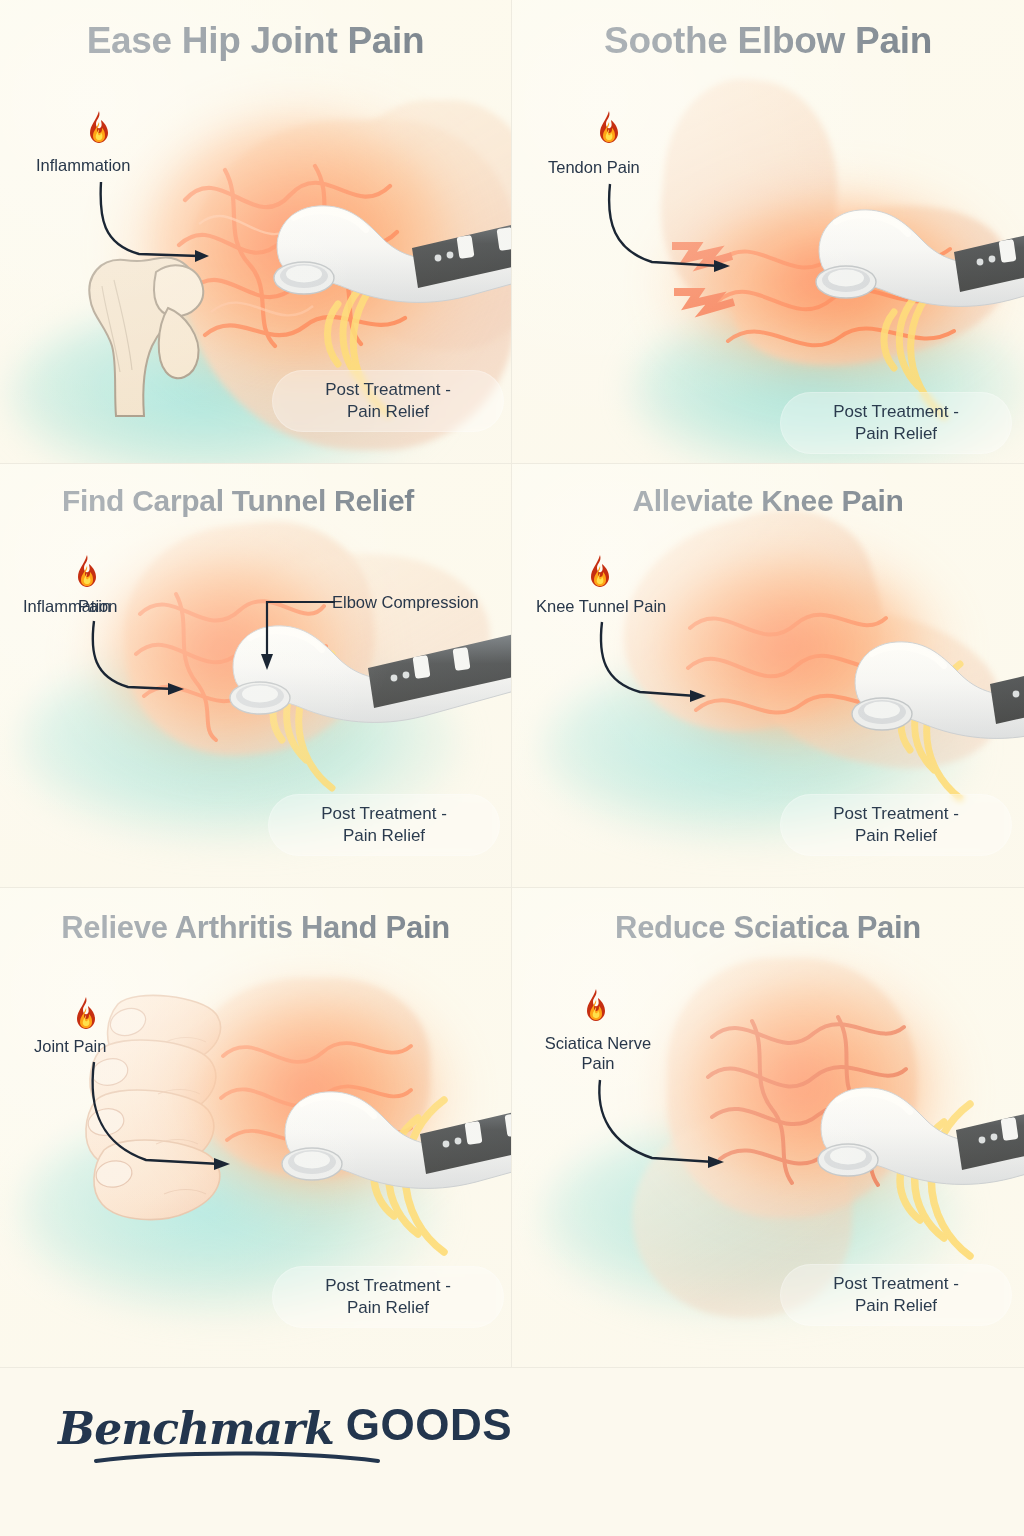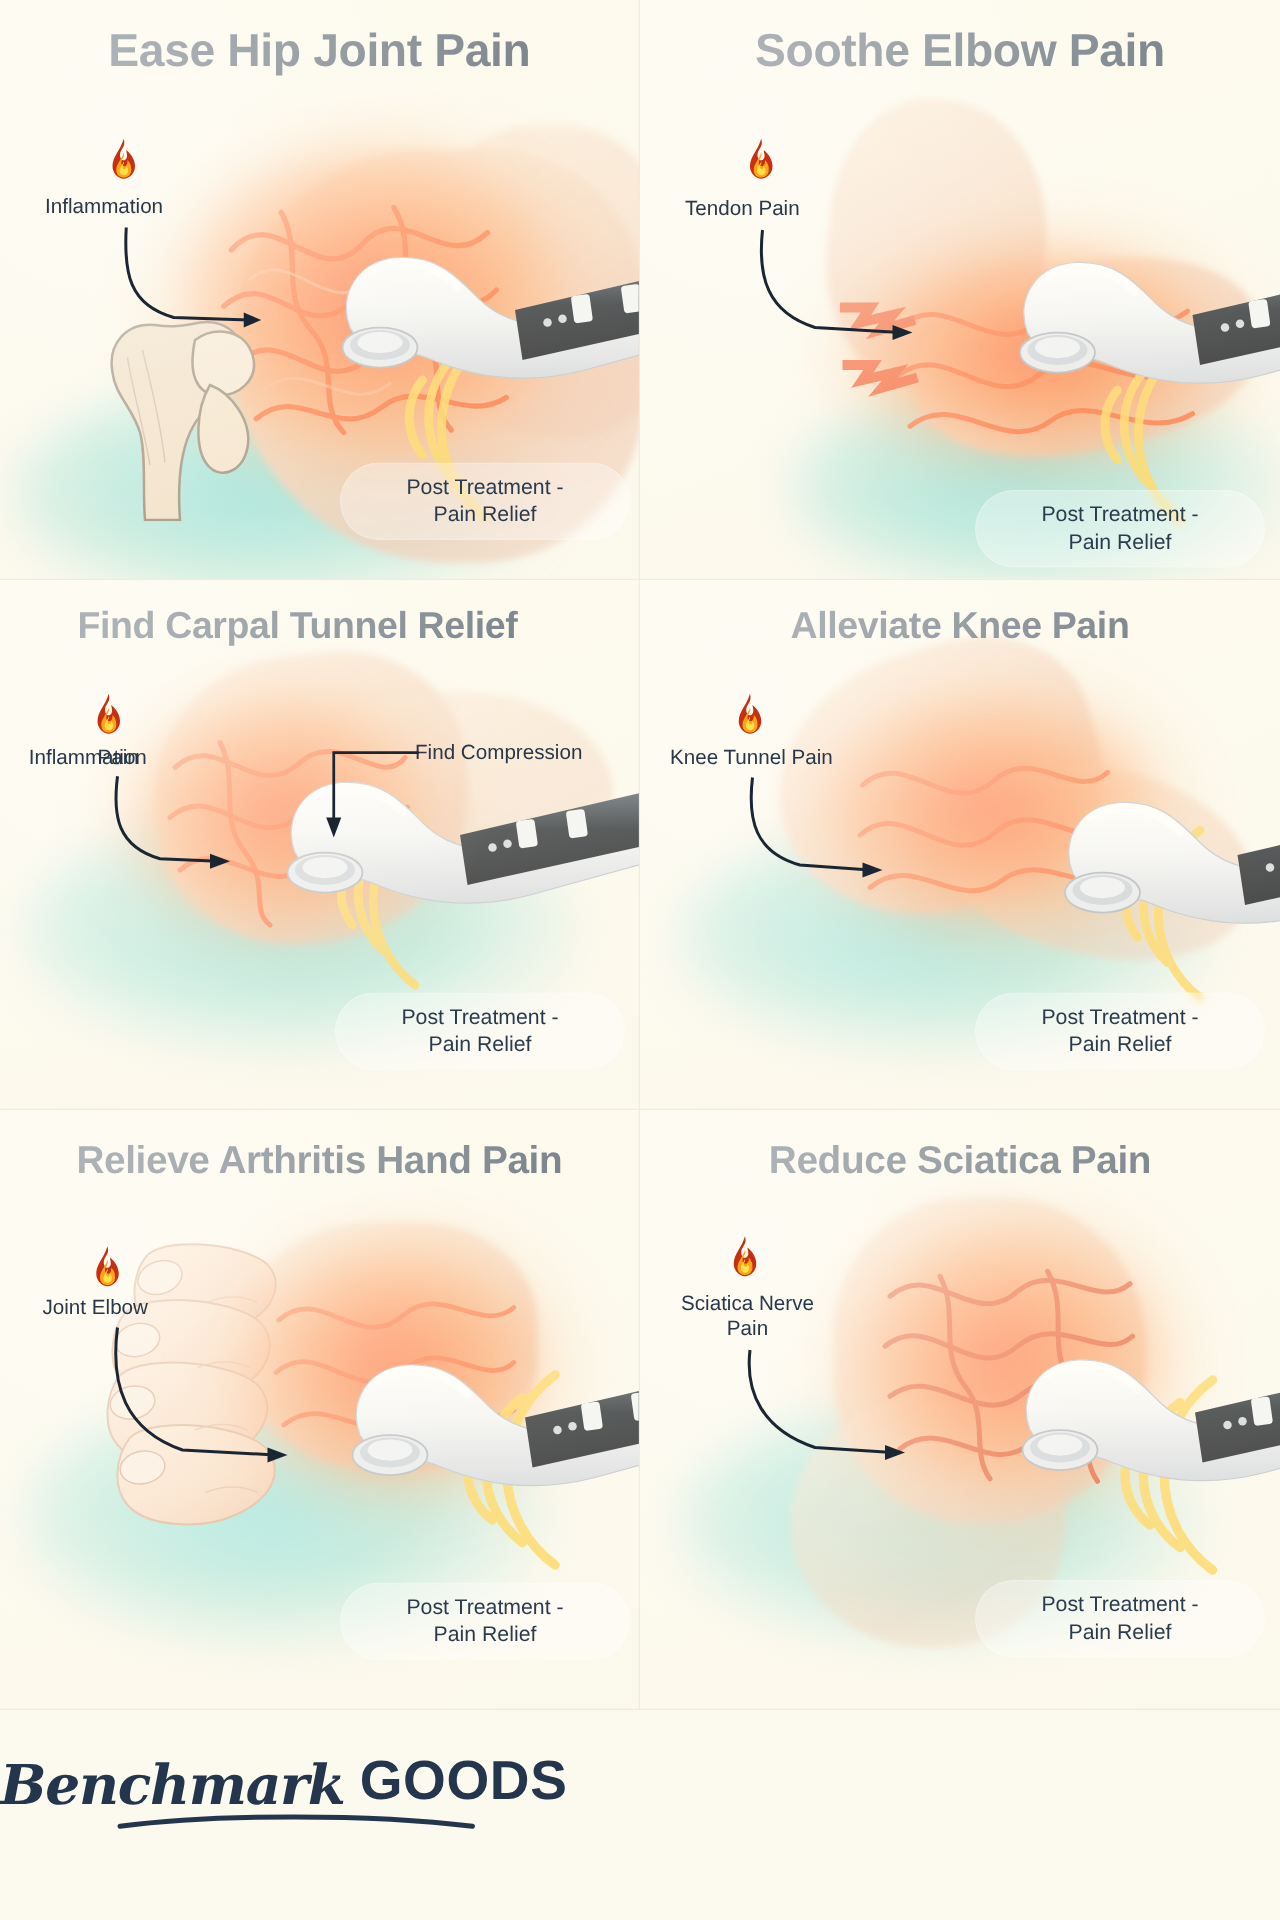--- a/index.html
+++ b/index.html
@@ -186,21 +186,21 @@
   }
 
   .logo-left {
     position: absolute;
     top: 92px; left: 0; width: 512px;
     text-align: center;
   }
   .logo-right {
     position: absolute;
     top: 32px; left: 0; width: 512px;
-    text-align: left;
+    text-align: right;
   }
 
   .brand-script {
     font-family: "DejaVu Serif", serif;
     font-style: italic;
     font-weight: bold;
     color: #23364e;
     font-size: 48px;
     letter-spacing: -1px;
     display: inline-block;
@@ -491,21 +491,21 @@
 
       <div class="callout" style="left:23px; top:132px;">Inflammation</div>
       <div class="callout" style="left:78px; top:132px;">Pain</div>
       <div class="leader" style="left:88px; top:155px;">
         <svg width="110" height="85" viewBox="0 0 110 85">
           <path d="M6,2 C2,34 6,58 40,68 L86,70" fill="none" stroke="#1b2634" stroke-width="2.4"></path>
           <path d="M80,64 L96,70 L80,76 Z" fill="#1b2634"></path>
         </svg>
       </div>
 
-      <div class="callout" style="left:332px; top:128px;">Find Compression</div>
+      <div class="callout" style="left:332px; top:128px;">Elbow Compression</div>
       <div class="leader" style="left:255px; top:122px;">
         <svg width="84" height="92" viewBox="0 0 84 92">
           <path d="M80,16 L12,16 L12,74" fill="none" stroke="#1b2634" stroke-width="2.2"></path>
           <path d="M6,68 L12,84 L18,68 Z" fill="#1b2634"></path>
         </svg>
       </div>
 
       <div class="pill" style="left:268px; top:330px; width:232px; height:62px;">Post Treatment -
 Pain Relief</div>
     </div>
@@ -671,21 +671,21 @@
 
       <div class="p-title">Relieve Arthritis Hand Pain</div>
 
       <div class="flame" style="left:72px; top:1px; top:8px; margin-top:100px;">
         <svg viewBox="0 0 28 34">
             <path d="M14 1c2 7-3 8-3 13 0 3 2 5 4 4 3-2 1-6 1-8 5 4 7 9 7 13 0 6-5 10-9 10S5 29 5 23c0-8 6-12 9-22z" fill="#c62f11"></path>
             <path d="M14 12c1 4-2 5-2 8 0 2 1 3 3 3 2-1 2-3 2-5 3 3 3 6 3 8 0 4-3 6-6 6s-6-2-6-6c0-5 4-8 6-14z" fill="#ffa416"></path>
             <path d="M14 19c.6 2-1 3-1 4.5 0 1 .6 1.8 1.6 1.8 1.3-.6 1.2-1.8 1.2-2.8 1.6 1.6 1.6 3.2 1.6 4.2 0 2.2-1.7 3.4-3.3 3.4s-3.4-1.2-3.4-3.4c0-2.8 2.3-4.6 3.3-7.7z" fill="#ffe04b"></path>
           </svg>
       </div>
-      <div class="callout" style="left:34px; top:148px;">Joint Elbow</div>
+      <div class="callout" style="left:34px; top:148px;">Joint Pain</div>
       <div class="leader" style="left:90px; top:172px;">
         <svg width="160" height="120" viewBox="0 0 160 120">
           <path d="M4,2 C-2,48 10,84 56,100 L130,104" fill="none" stroke="#1b2634" stroke-width="2.4"></path>
           <path d="M124,98 L140,104 L124,110 Z" fill="#1b2634"></path>
         </svg>
       </div>
 
       <div class="pill" style="left:272px; top:378px; width:232px; height:62px;">Post Treatment -
 Pain Relief</div>
     </div>

